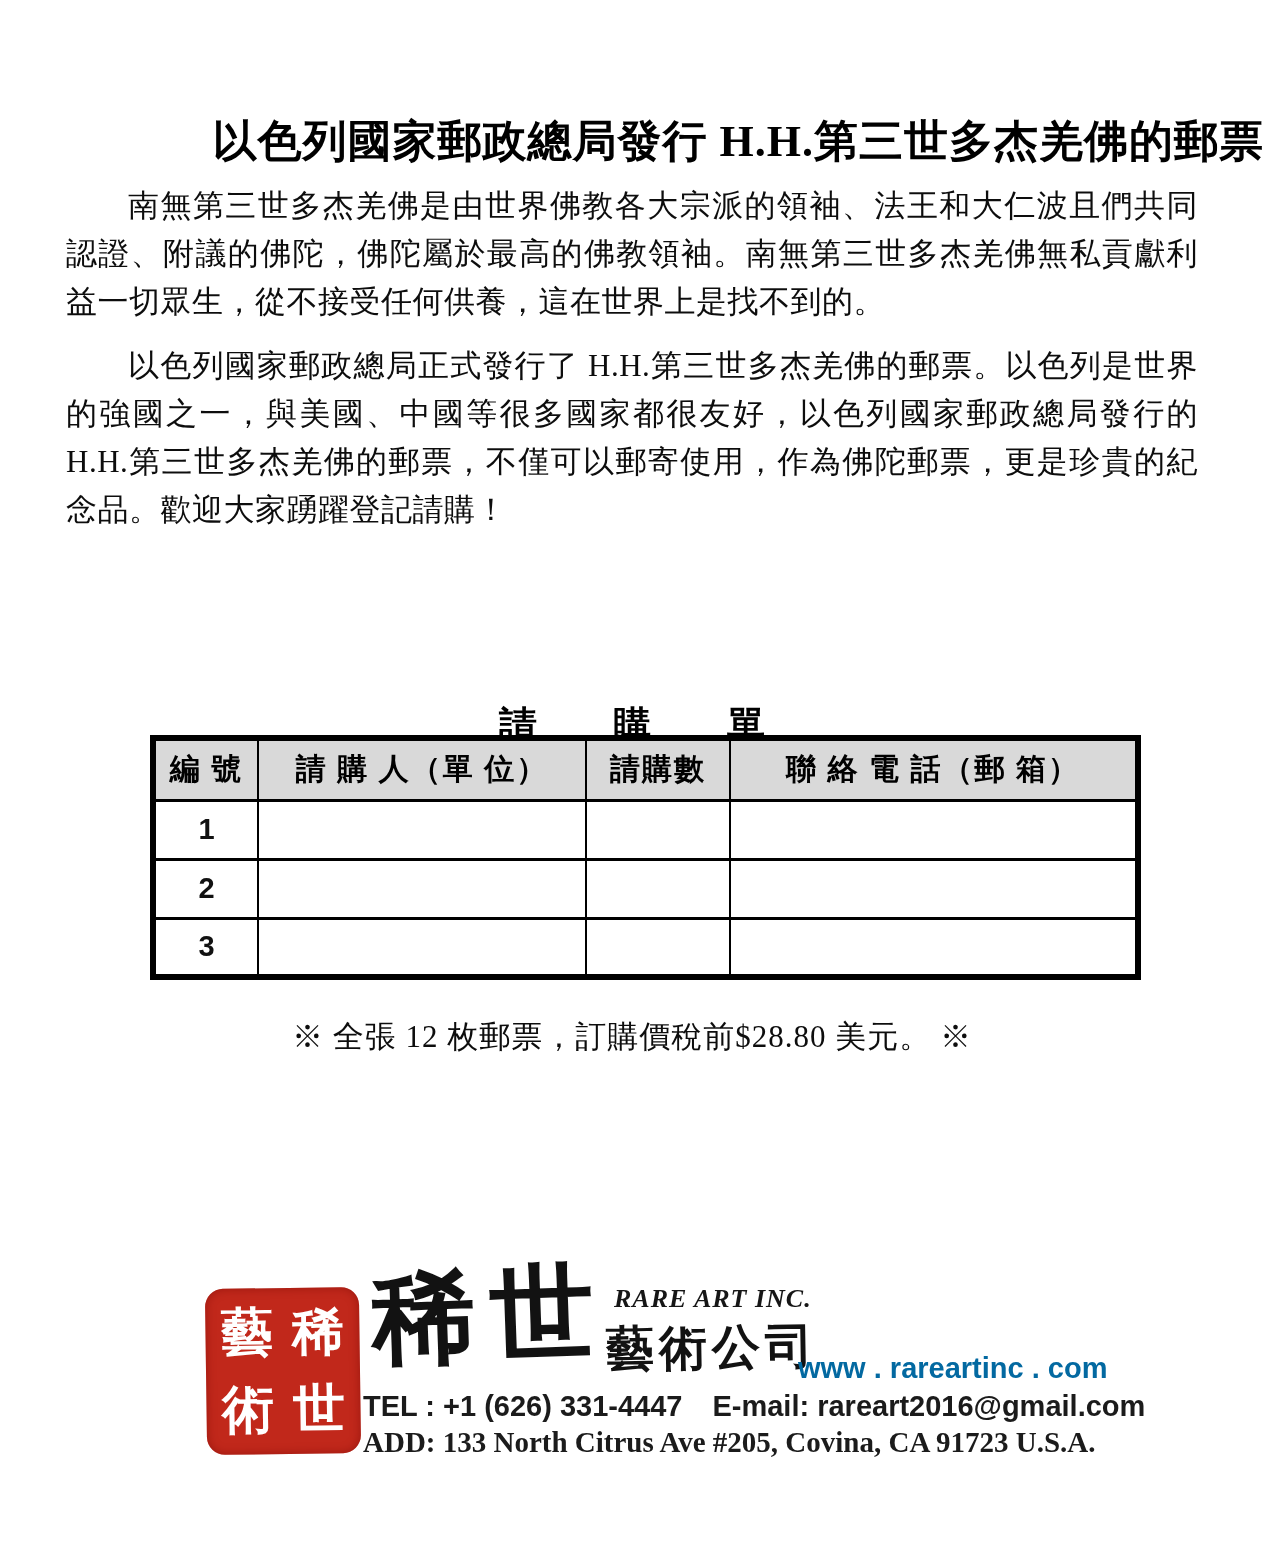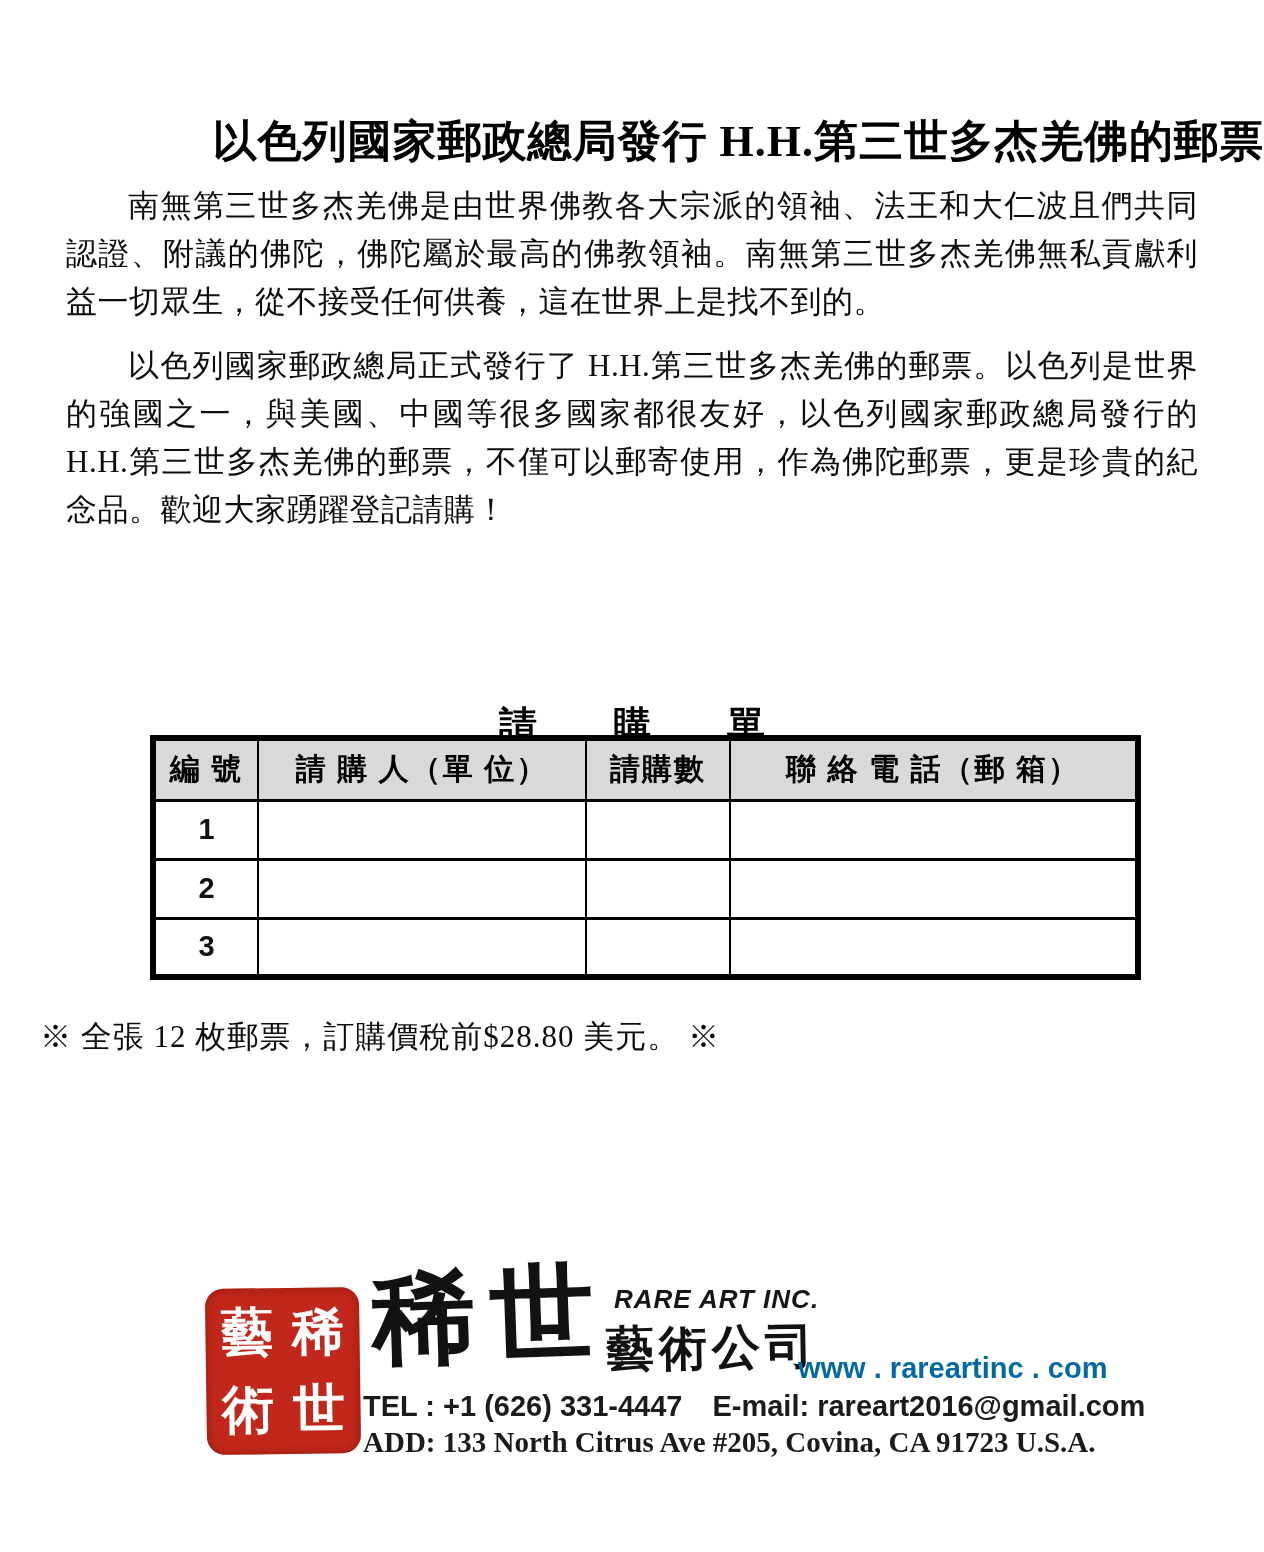--- a/index.html
+++ b/index.html
@@ -80,20 +80,21 @@
     font-size: 29px;
     font-weight: 600;
     color: #111;
   }
 
   .price-note {
     position: absolute;
     top: 1016px;
     left: 40px;
     width: 1184px;
+    text-align: center;
     font-size: 31px;
     color: #0d0d0d;
     letter-spacing: 1px;
   }
 
   
   .seal {
     position: absolute;
     left: 206px;
     top: 1288px;
@@ -124,21 +125,21 @@
     line-height: 1.1;
     letter-spacing: 14px;
     color: #121212;
     transform: rotate(-2deg);
     white-space: nowrap;
   }
   .company-en {
     position: absolute;
     left: 614px;
     top: 1284px;
-    font-family: Liberation Sans, sans-serif;
+    font-family: Liberation Serif, serif;
     font-style: italic;
     font-weight: bold;
     font-size: 26px;
     letter-spacing: 1px;
     color: #161616;
     white-space: nowrap;
   }
   .logo-sub {
     position: absolute;
     left: 606px;

